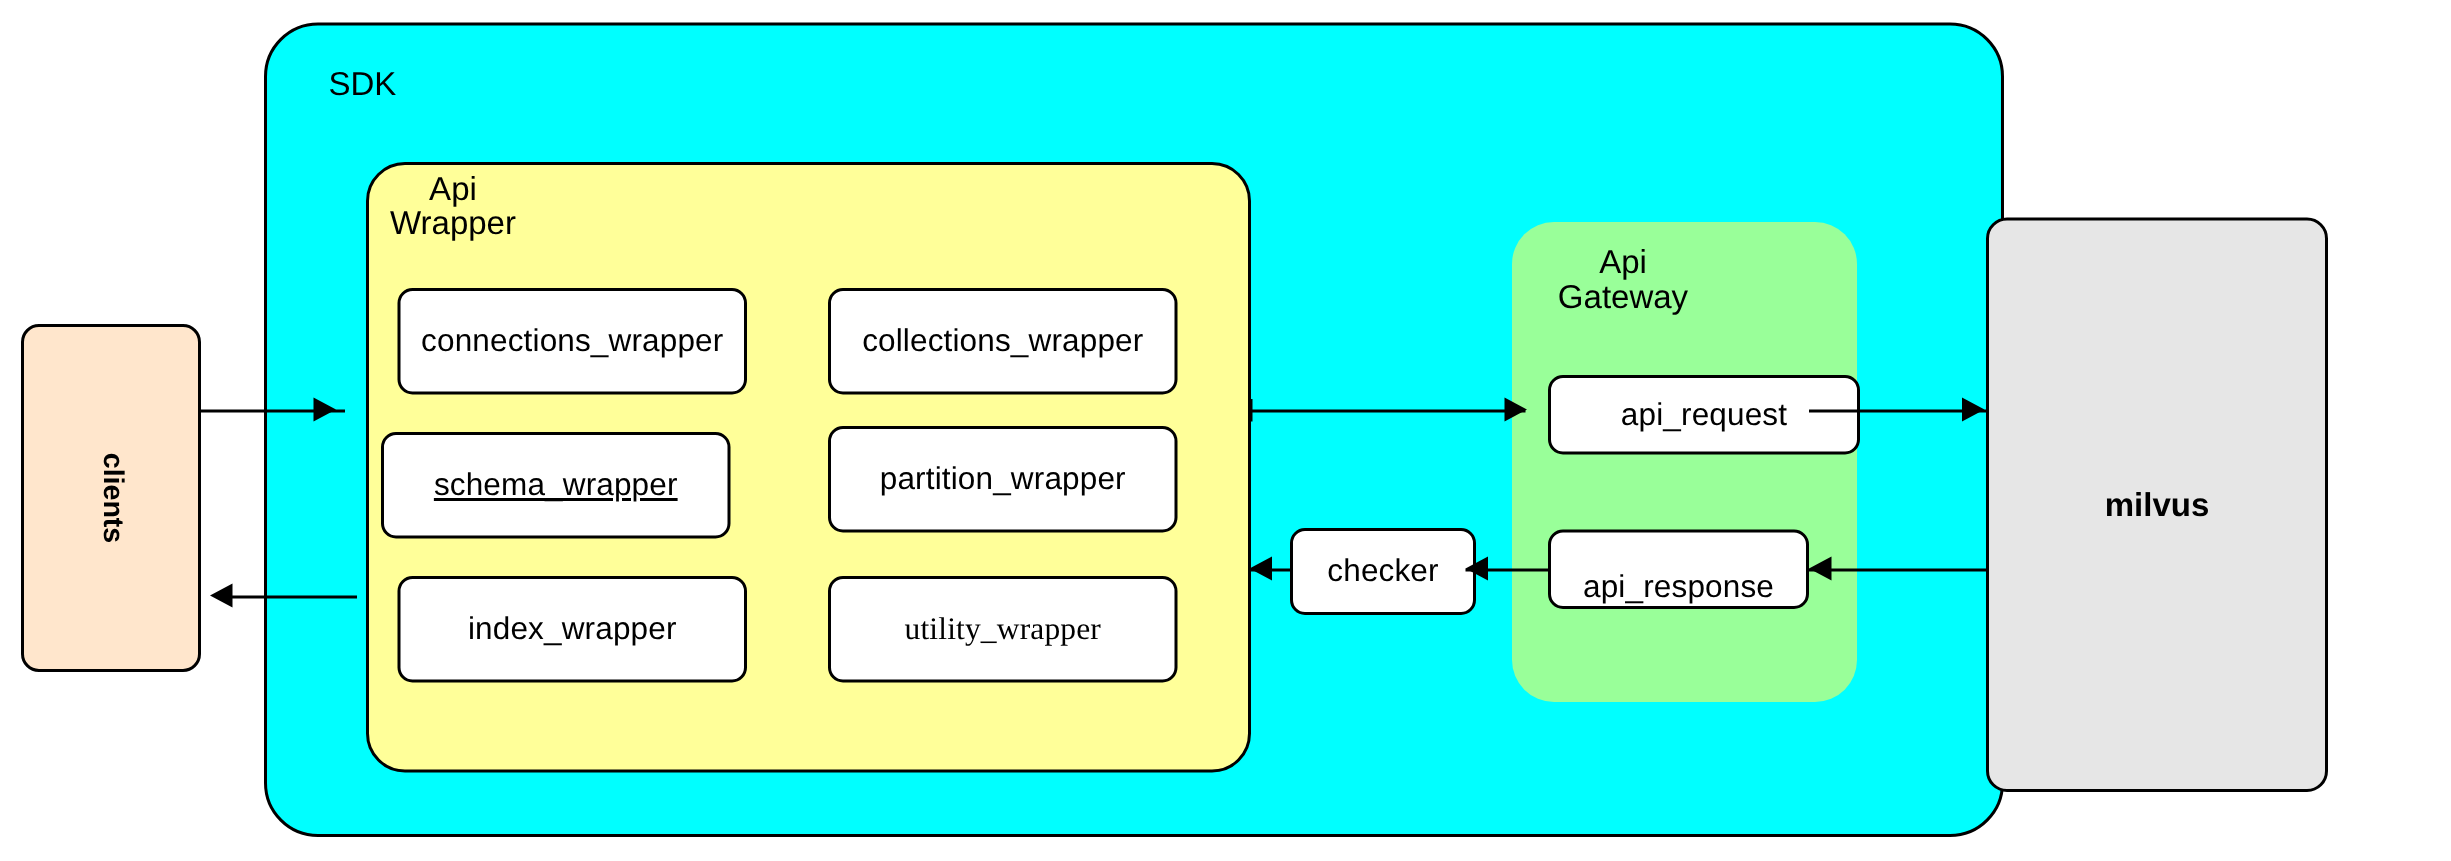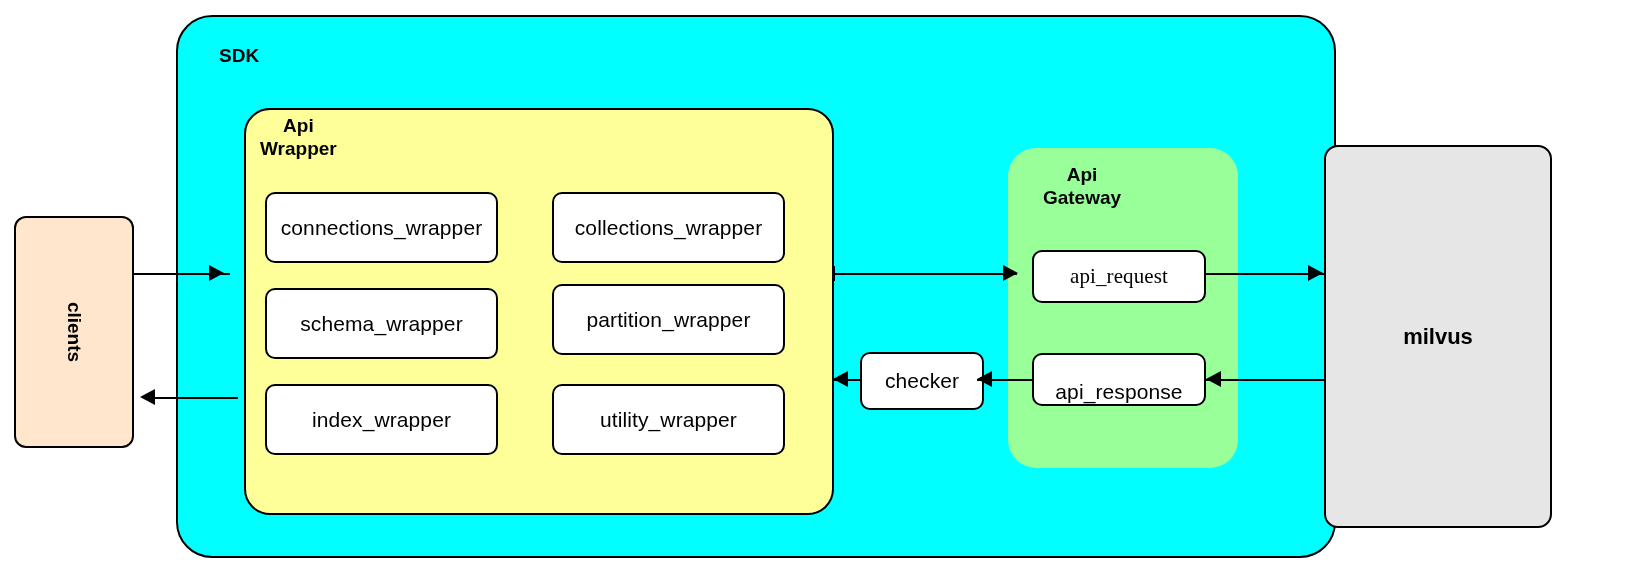--- a/index.html
+++ b/index.html
@@ -39,46 +39,46 @@
   #api-gateway-container{
     left:1008px; top:148px; width:230px; height:320px;
     background:#99ff99;
     border:none;
     border-radius:28px;
     display:block;
   }
   
   .container-title{
     position:absolute;
-    font-weight:bold;
-    font-size:19px;
+    font-weight:normal;
+    font-size:22px;
     line-height:23px;
     color:#000000;
     white-space:pre-line;
     text-align:center;
   }
   #sdk-title{ left:219px; top:44px; }
   #api-wrapper-title{ left:260px; top:114px; }
   #api-gateway-title{ left:1022px; top:163px; text-align:center; width:120px;}
   
   .leaf{
     background:#ffffff;
     border-radius:10px;
     font-size:21px;
     letter-spacing:.1px;
   }
   .wrap-leaf{ width:233px; height:71px; }
   #connections_wrapper{ left:265px; top:192px; }
   #collections_wrapper{ left:552px; top:192px; }
-  #schema_wrapper{     left:265px; top:288px; }
+  #schema_wrapper{     left:254px; top:288px;text-decoration:underline; }
   #partition_wrapper{  left:552px; top:284px; }
   #index_wrapper{      left:265px; top:384px; }
-  #utility_wrapper{    left:552px; top:384px; }
+  #utility_wrapper{    left:552px; top:384px;font-family:Liberation Serif, serif; }
 
-  #api_request{  left:1032px; top:250px; width:174px; height:53px;font-family:Liberation Serif, serif; }
+  #api_request{  left:1032px; top:250px; width:208px; height:53px; }
   #api_response{ left:1032px; top:353px; width:174px; height:53px;align-items:flex-end; }
   #checker{      left:860px;  top:352px; width:124px; height:58px; }
 
   #clients-box{
     left:14px; top:216px; width:120px; height:232px;
     background:#ffe6cc;
     border-radius:12px;
   }
   #clients-label{
     font-weight:bold;

